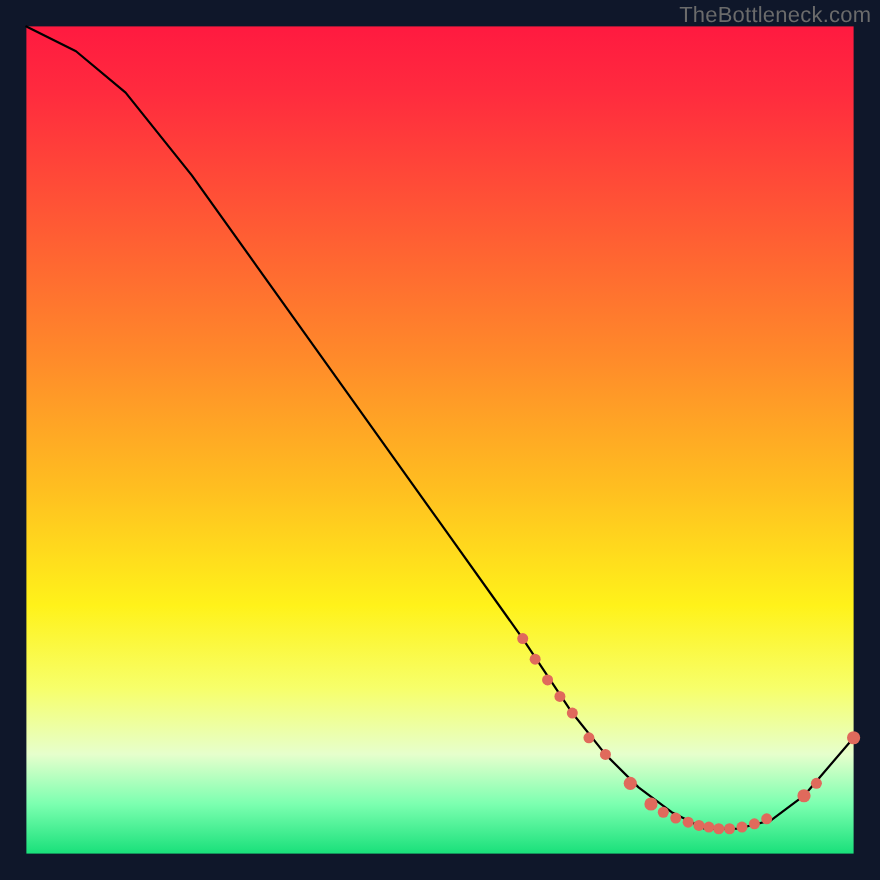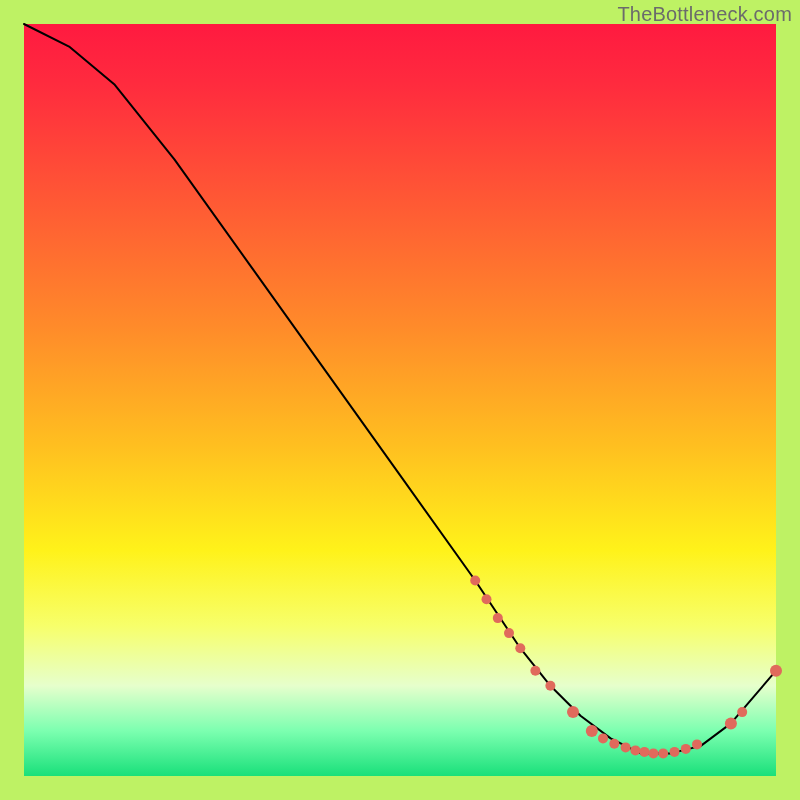--- a/index.html
+++ b/index.html
@@ -8,21 +8,21 @@
     width: 800px;
     height: 800px;
     background: #000;
     overflow: hidden;
     font-family: Arial, Helvetica, sans-serif;
   }
   .stage {
     position: relative;
     width: 800px;
     height: 800px;
-    background: #bef264;
+    background: #0f172a;
   }
   .plot {
     position: absolute;
     left: 24px;
     top: 24px;
     width: 752px;
     height: 752px;
     
     background: linear-gradient(
       to bottom,

